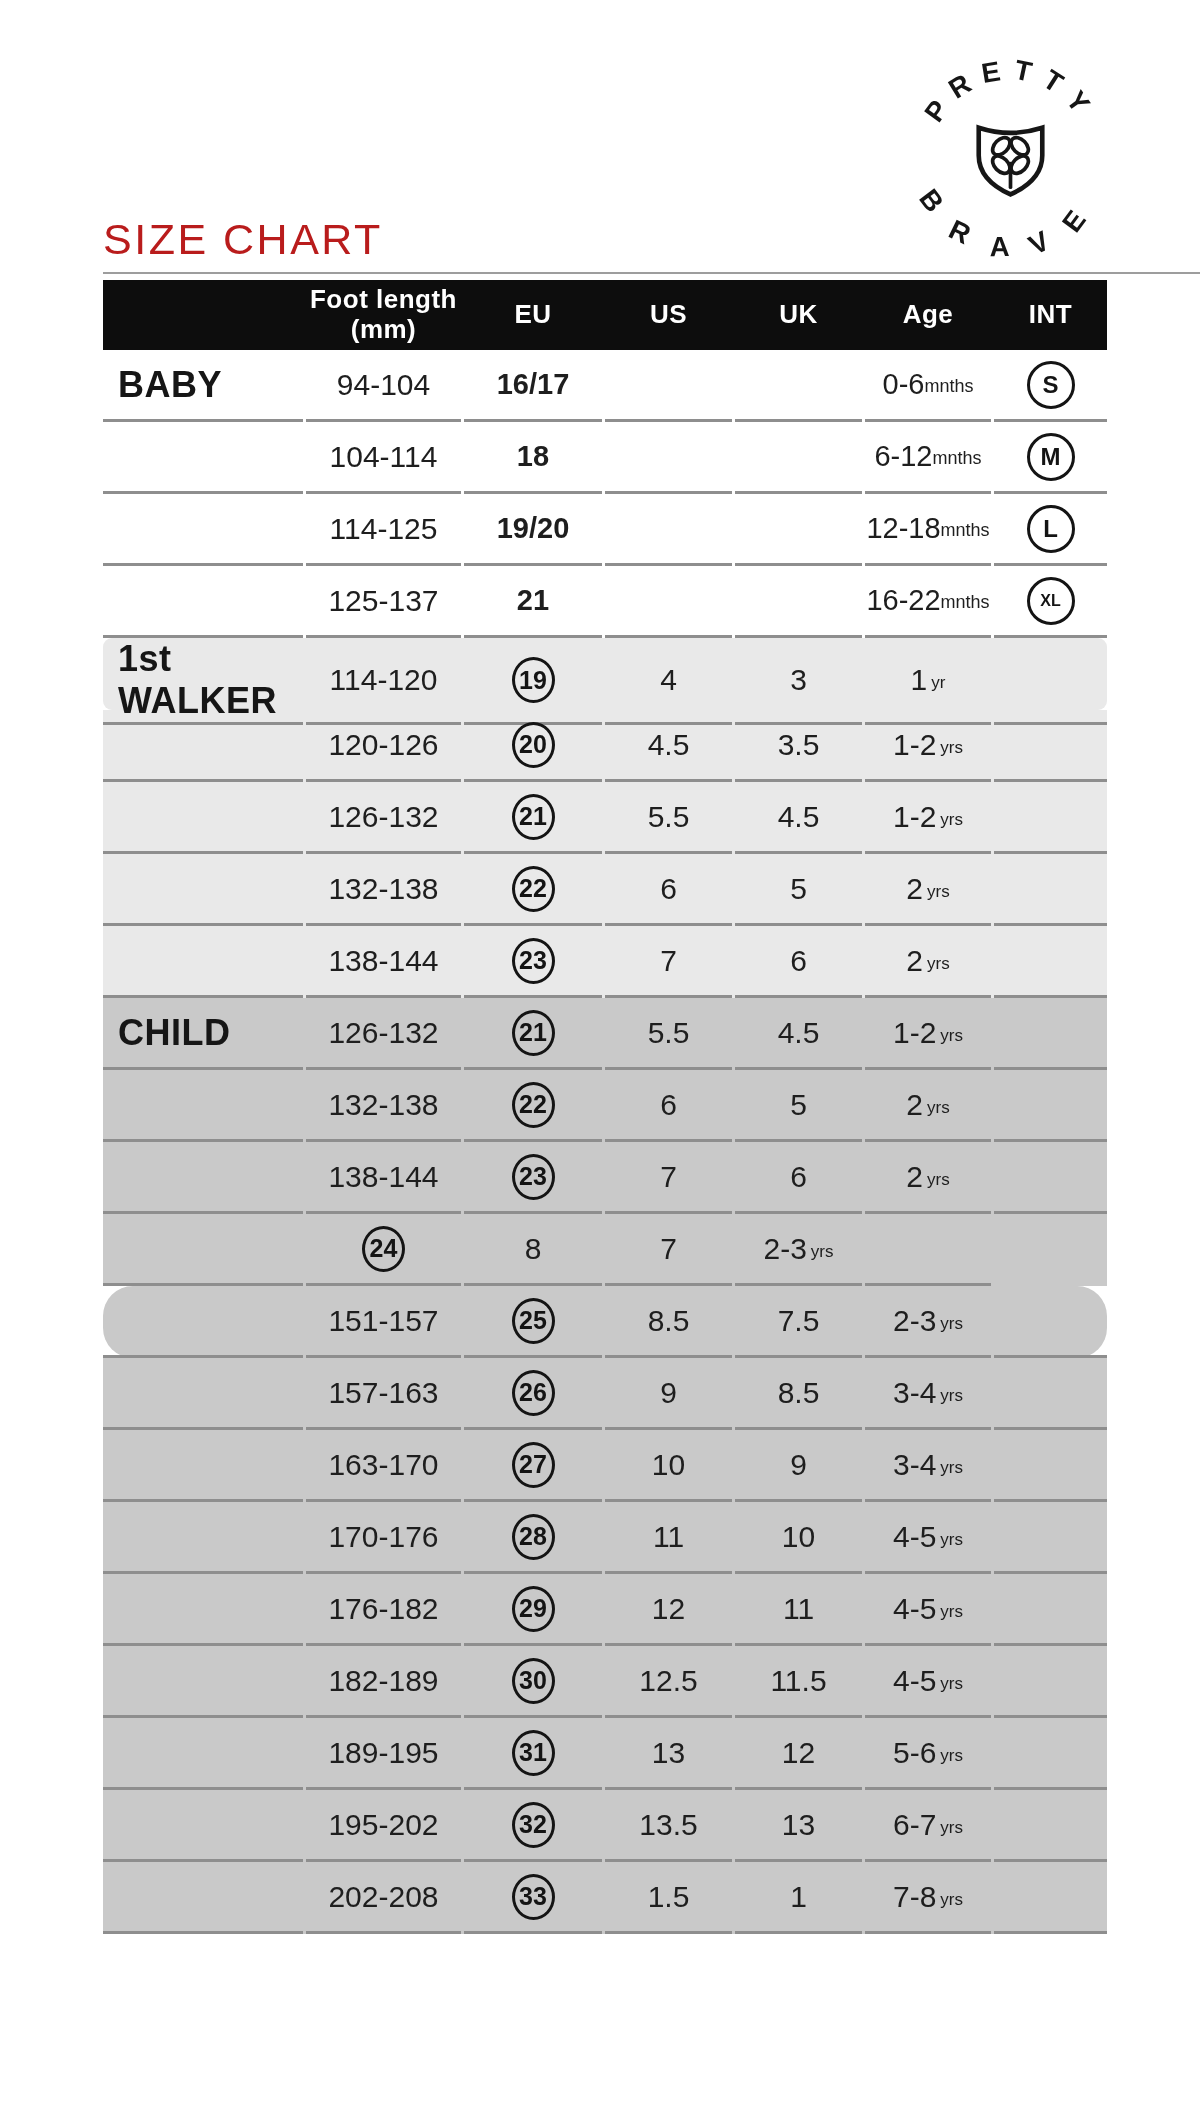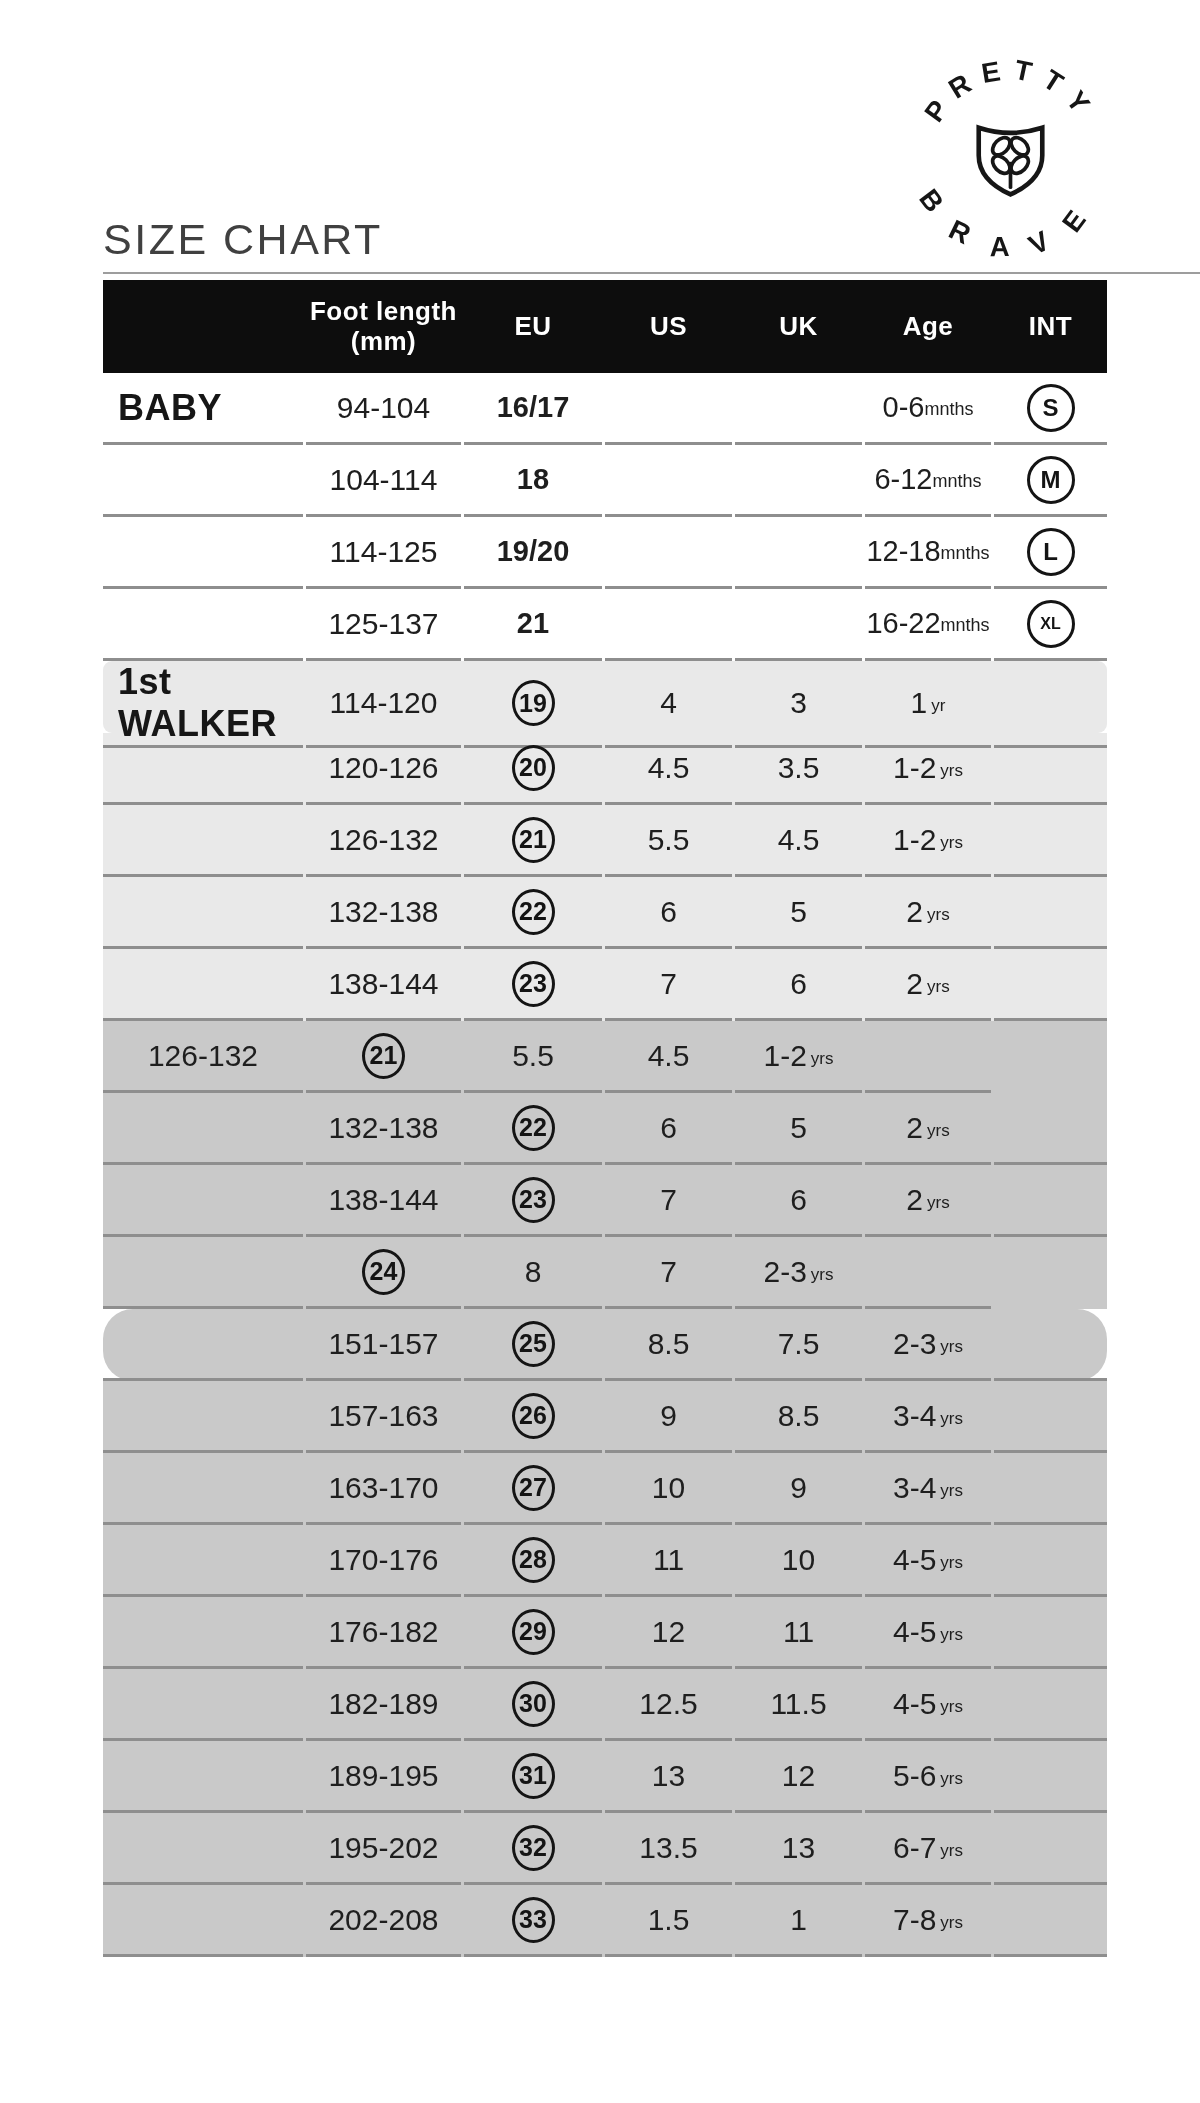--- a/index.html
+++ b/index.html
@@ -3,36 +3,36 @@
 <meta charset="utf-8">
 <style>
   html,body{margin:0;padding:0;}
   body{
     width:1200px;height:2103px;position:relative;background:#ffffff;
     font-family:"Liberation Sans", sans-serif;color:#1e1e1e;
     -webkit-font-smoothing:antialiased;overflow:hidden;
   }
   .page-title{
     position:absolute;left:103px;top:215px;
-    font-size:43px;font-weight:400;letter-spacing:2.5px;color:#404040;
+    font-size:43px;font-weight:400;letter-spacing:2.5px;color:#b91c1c;
   }
   .top-rule{
     position:absolute;left:103px;top:272px;width:1097px;height:2px;background:#9d9d9d;
   }
   .logo{position:absolute;left:908px;top:55px;width:205px;height:205px;}
   .size-table{
     position:absolute;left:103px;top:280px;width:1004px;
   }
   .grid-row{
     display:grid;
     grid-template-columns:200px 155px 138px 127px 127px 126px 1fr;
     column-gap:3px;
   }
   .thead{
-    background:#0d0d0d;height:93px;color:#ffffff;
+    background:#0d0d0d;height:70px;color:#ffffff;
   }
   .hcell{
     display:flex;flex-direction:column;align-items:center;justify-content:center;
     font-size:26px;font-weight:700;letter-spacing:0.5px;line-height:1.15;
   }
   .row{height:72px;}
   .cell{
     display:flex;align-items:center;justify-content:center;
     border-bottom:3px solid #8e8e8e;
     font-size:30px;font-weight:400;color:#1e1e1e;box-sizing:border-box;height:100%;
@@ -244,20 +244,23 @@
         </div>
         <div class="cell">7</div>
         <div class="cell">6</div>
         <div class="cell">
           <span class="age-val">2</span>
           <span class="age-unit">yrs</span>
         </div>
         <div class="cell"></div>
       </div>
       <div class="grid-row row" style="background: rgb(201, 201, 201);">
+        <div class="cell cat">
+          <span class="cat-label">CHILD</span>
+        </div>
         <div class="cell">126-132</div>
         <div class="cell">
           <span class="eu-circle">21</span>
         </div>
         <div class="cell">5.5</div>
         <div class="cell">4.5</div>
         <div class="cell">
           <span class="age-val">1-2</span>
           <span class="age-unit">yrs</span>
         </div>

